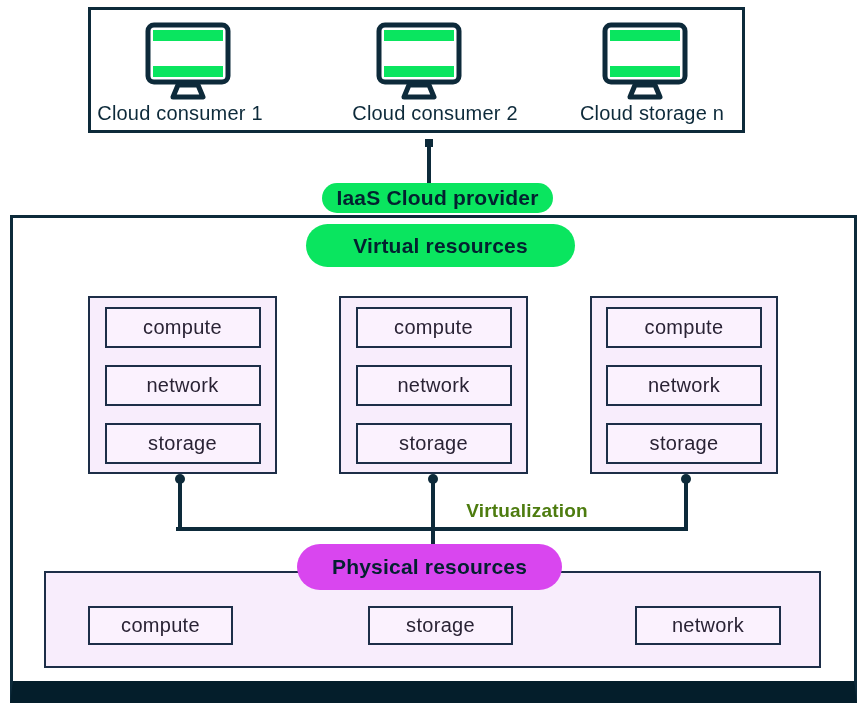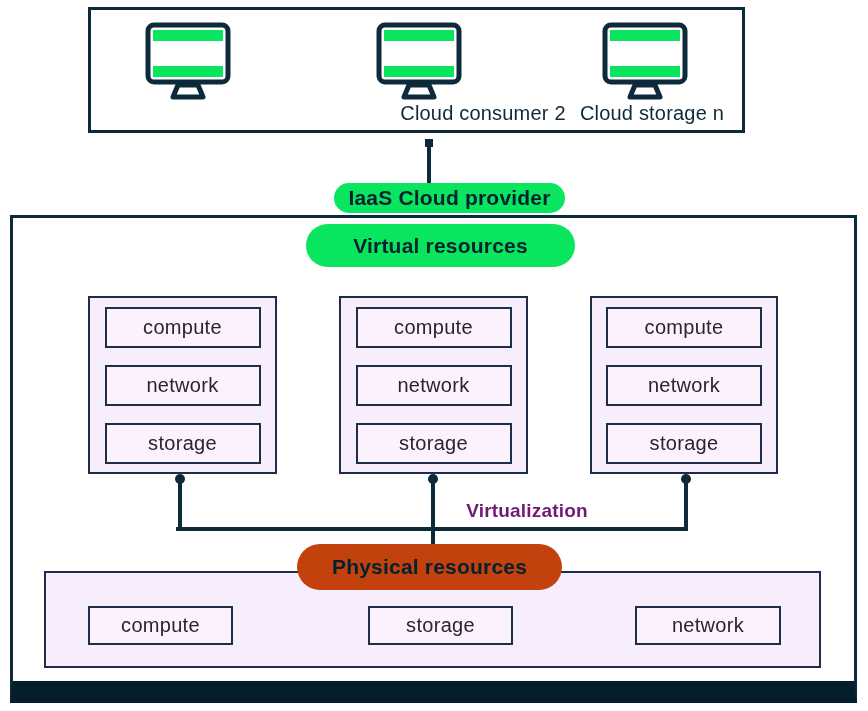--- a/index.html
+++ b/index.html
@@ -15,41 +15,41 @@
   .consumer-label{top:101px;height:24px;display:flex;align-items:center;justify-content:center;
     font-size:20px;font-weight:500;color:#0D2A3A;letter-spacing:.2px;white-space:nowrap;}
 
   
   .sq-dot{left:425px;top:139px;width:8px;height:8px;background:#0D2A3A;}
   .vline-top{left:427px;top:146px;width:4px;height:38px;background:#0D2A3A;}
 
   
   .pill{display:flex;align-items:center;justify-content:center;border-radius:23px;
     font-weight:700;color:#03212F;letter-spacing:.2px;z-index:5;}
-  .pill-provider{left:334px;top:183px;width:231px;height:30px;font-size:21px;align-items:center;}
+  .pill-provider{left:322px;top:183px;width:231px;height:30px;font-size:21px;align-items:center;}
   .pill-virtual{left:306px;top:224px;width:269px;height:43px;font-size:21px;}
   .pill-physical{left:297px;top:544px;width:265px;height:46px;font-size:21px;}
 
   
   .outer-box{left:10px;top:215px;width:847px;height:488px;border:3px solid #0D2A3A;background:transparent;}
 
   
   .group-box{top:296px;height:178px;border:2px solid #1D2E48;}
   .group-left{left:88px;width:189px;}
   .group-mid{left:339px;width:189px;}
   .group-right{left:590px;width:188px;}
   .item-box{left:50%;transform:translateX(-50%);width:156px;height:41px;border:2px solid #1D2E48;
     display:flex;align-items:center;justify-content:center;font-size:20px;color:#2A2335;letter-spacing:.3px;}
 
   
   .dot{width:10px;height:10px;border-radius:50%;background:#0D2A3A;z-index:2;}
   .vline{width:4px;background:#0D2A3A;}
   .hline{left:176px;top:527px;width:512px;height:4px;background:#0D2A3A;}
   .virtualization-label{left:452px;top:500px;width:150px;height:22px;display:flex;align-items:center;justify-content:center;
-    font-size:19px;font-weight:600;color:#701a75;letter-spacing:.2px;}
+    font-size:19px;font-weight:600;color:#4d7c0f;letter-spacing:.2px;}
 
   
   .physical-box{left:44px;top:571px;width:777px;height:97px;border:2px solid #1D2E48;z-index:1;}
   .phys-item{top:606px;height:39px;border:2px solid #1D2E48;display:flex;align-items:center;justify-content:center;
     font-size:20px;color:#2A2335;letter-spacing:.3px;z-index:2;}
 </style>
 </head>
 <body>
 
 <div class="canvas">
@@ -68,21 +68,22 @@
     <rect x="8" y="44" width="70" height="11" fill="#0AE55F"></rect>
     <path d="M33 63 L53 63 L58 75 L28 75 Z" fill="none" stroke="#0D2A3A" stroke-width="5" stroke-linejoin="round"></path>
   </svg>
   <svg class="abs monitor" style="left:602px;top:22px;" viewBox="0 0 86 78">
     <rect x="3" y="3" width="80" height="57" rx="6" fill="none" stroke="#0D2A3A" stroke-width="5"></rect>
     <rect x="8" y="8" width="70" height="11" fill="#0AE55F"></rect>
     <rect x="8" y="44" width="70" height="11" fill="#0AE55F"></rect>
     <path d="M33 63 L53 63 L58 75 L28 75 Z" fill="none" stroke="#0D2A3A" stroke-width="5" stroke-linejoin="round"></path>
   </svg>
 
-  <div class="abs consumer-label" style="left:350px;width:170px;margin-left:48px;">Cloud consumer 2</div>
+  <div class="abs consumer-label" style="left:95px;width:170px;">Cloud consumer 1</div>
+  <div class="abs consumer-label" style="left:350px;width:170px;">Cloud consumer 2</div>
   <div class="abs consumer-label" style="left:567px;width:170px;">Cloud storage n</div>
 
   <div class="abs sq-dot"></div>
   <div class="abs vline-top"></div>
 
   <div class="abs outer-box" style="border-bottom:22px solid #041E2B;"></div>
 
   <div class="abs pill pill-provider" style="background:#0AE55F;">
     <span>IaaS Cloud provider</span>
   </div>
@@ -113,21 +114,21 @@
   <div class="abs dot" style="left:428px;top:474px;"></div>
   <div class="abs dot" style="left:681px;top:474px;"></div>
   <div class="abs vline" style="left:178px;top:478px;height:53px;"></div>
   <div class="abs vline" style="left:431px;top:478px;height:66px;"></div>
   <div class="abs vline" style="left:684px;top:478px;height:53px;"></div>
   <div class="abs hline"></div>
   <div class="abs virtualization-label">Virtualization</div>
 
   <div class="abs physical-box" style="background:#F8EDFC;"></div>
 
-  <div class="abs pill pill-physical" style="background:#c2410c;">
+  <div class="abs pill pill-physical" style="background:#d946ef;">
     <span>Physical resources</span>
   </div>
 
   <div class="abs phys-item" style="left:88px;width:145px;background:#FBF2FE;">compute</div>
   <div class="abs phys-item" style="left:368px;width:145px;background:#FBF2FE;">storage</div>
   <div class="abs phys-item" style="left:635px;width:146px;background:#FBF2FE;">network</div>
 
 </div>
 
 </body></html>

